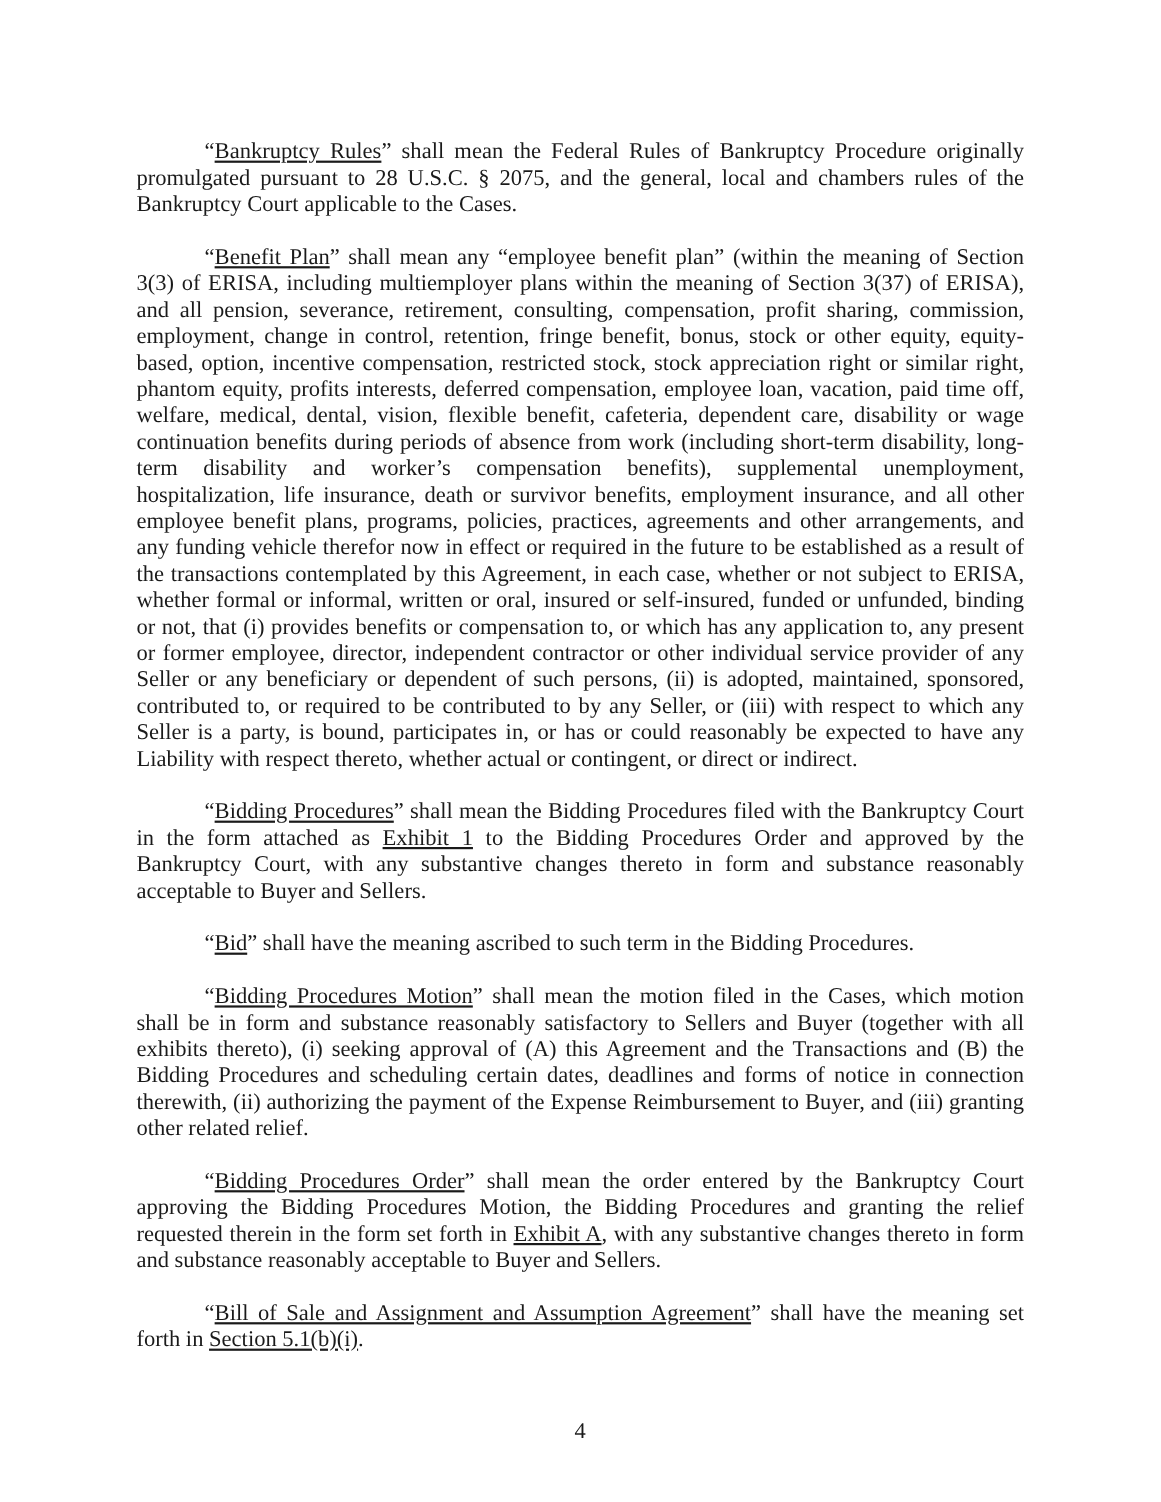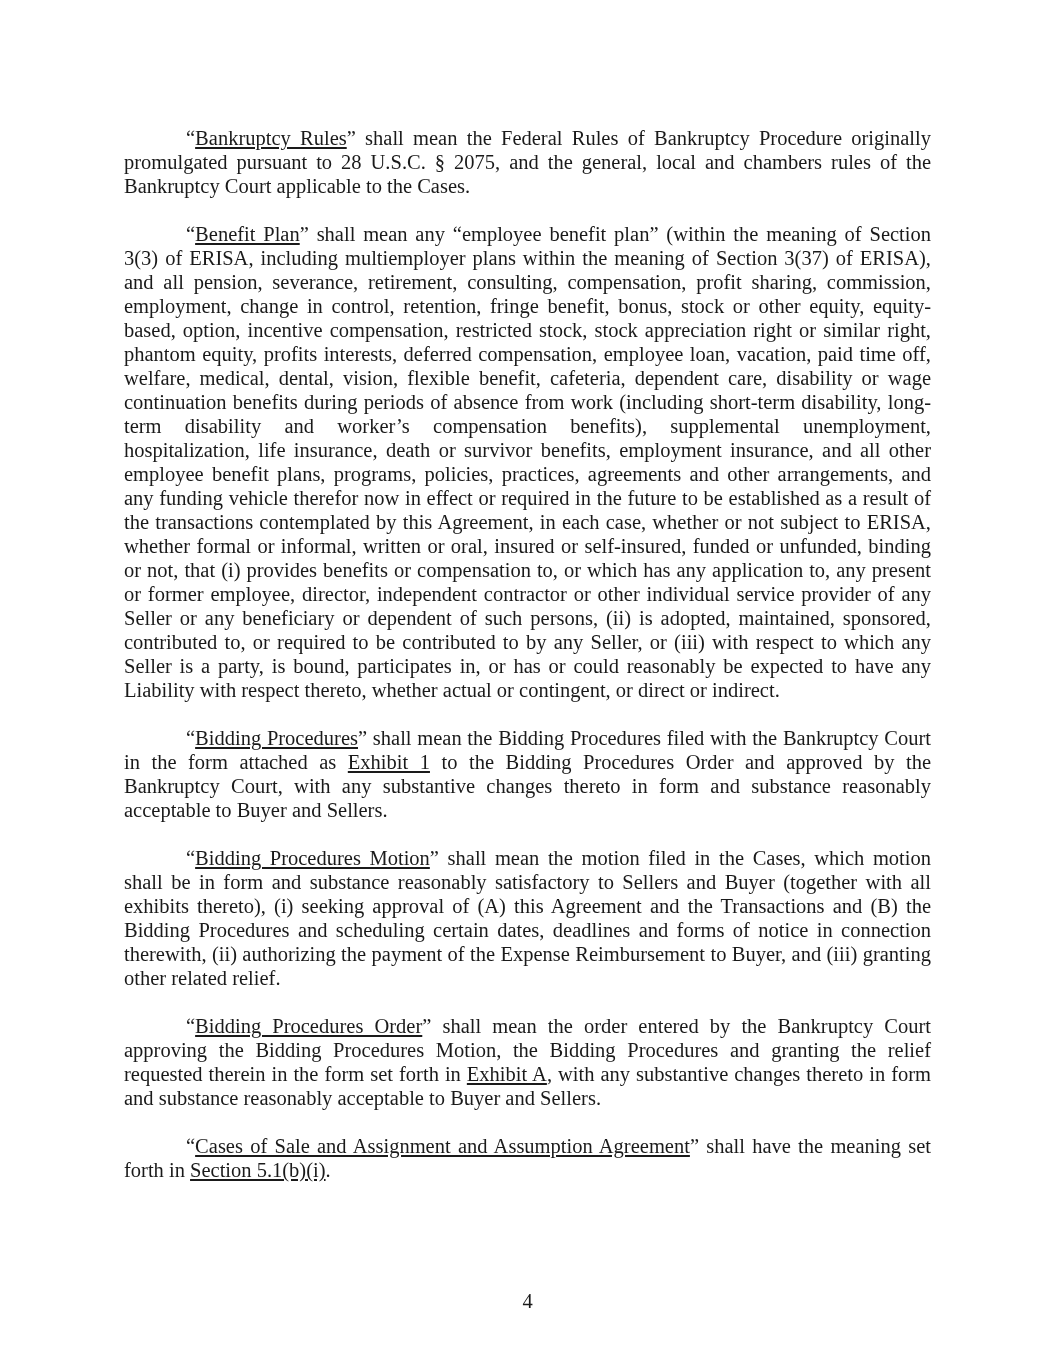--- a/index.html
+++ b/index.html
@@ -44,20 +44,21 @@
   }
 </style>
 </head>
 <body>
 
 <div class="page">
   <div class="content">
       <p class="para"><span>“</span><span class="u">Bankruptcy Rules</span><span>” shall mean the Federal Rules of Bankruptcy Procedure originally promulgated pursuant to 28 U.S.C. § 2075, and the general, local and chambers rules of the Bankruptcy Court applicable to the Cases.</span></p>
       <p class="para"><span>“</span><span class="u">Benefit Plan</span><span>” shall mean any “employee benefit plan” (within the meaning of Section 3(3) of ERISA, including multiemployer plans within the meaning of Section 3(37) of ERISA), and all pension, severance, retirement, consulting, compensation, profit sharing, commission, employment, change in control, retention, fringe benefit, bonus, stock or other equity, equity-based, option, incentive compensation, restricted stock, stock appreciation right or similar right, phantom equity, profits interests, deferred compensation, employee loan, vacation, paid time off, welfare, medical, dental, vision, flexible benefit, cafeteria, dependent care, disability or wage continuation benefits during periods of absence from work (including short-term disability, long-term disability and worker’s compensation benefits), supplemental unemployment, hospitalization, life insurance, death or survivor benefits, employment insurance, and all other employee benefit plans, programs, policies, practices, agreements and other arrangements, and any funding vehicle therefor now in effect or required in the future to be established as a result of the transactions contemplated by this Agreement, in each case, whether or not subject to ERISA, whether formal or informal, written or oral, insured or self-insured, funded or unfunded, binding or not, that (i) provides benefits or compensation to, or which has any application to, any present or former employee, director, independent contractor or other individual service provider of any Seller or any beneficiary or dependent of such persons, (ii) is adopted, maintained, sponsored, contributed to, or required to be contributed to by any Seller, or (iii) with respect to which any Seller is a party, is bound, participates in, or has or could reasonably be expected to have any Liability with respect thereto, whether actual or contingent, or direct or indirect.</span></p>
       <p class="para"><span>“</span><span class="u">Bidding Procedures</span><span>” shall mean the Bidding Procedures filed with the Bankruptcy Court in the form attached as </span><span class="u">Exhibit 1</span><span> to the Bidding Procedures Order and approved by the Bankruptcy Court, with any substantive changes thereto in form and substance reasonably acceptable to Buyer and Sellers.</span></p>
+      <p class="para"><span>“</span><span class="u">Bid</span><span>” shall have the meaning ascribed to such term in the Bidding Procedures.</span></p>
       <p class="para"><span>“</span><span class="u">Bidding Procedures Motion</span><span>” shall mean the motion filed in the Cases, which motion shall be in form and substance reasonably satisfactory to Sellers and Buyer (together with all exhibits thereto), (i) seeking approval of (A) this Agreement and the Transactions and (B) the Bidding Procedures and scheduling certain dates, deadlines and forms of notice in connection therewith, (ii) authorizing the payment of the Expense Reimbursement to Buyer, and (iii) granting other related relief.</span></p>
       <p class="para"><span>“</span><span class="u">Bidding Procedures Order</span><span>” shall mean the order entered by the Bankruptcy Court approving the Bidding Procedures Motion, the Bidding Procedures and granting the relief requested therein in the form set forth in </span><span class="u">Exhibit A</span><span>, with any substantive changes thereto in form and substance reasonably acceptable to Buyer and Sellers.</span></p>
-      <p class="para"><span>“</span><span class="u">Cases of Sale and Assignment and Assumption Agreement</span><span>” shall have the meaning set forth in </span><span class="u">Section 5.1(b)(i)</span><span>.</span></p>
+      <p class="para"><span>“</span><span class="u">Bill of Sale and Assignment and Assumption Agreement</span><span>” shall have the meaning set forth in </span><span class="u">Section 5.1(b)(i)</span><span>.</span></p>
     </div>
   <div class="footer">
     <span>4</span>
   </div>
 </div>
 
 </body></html>

